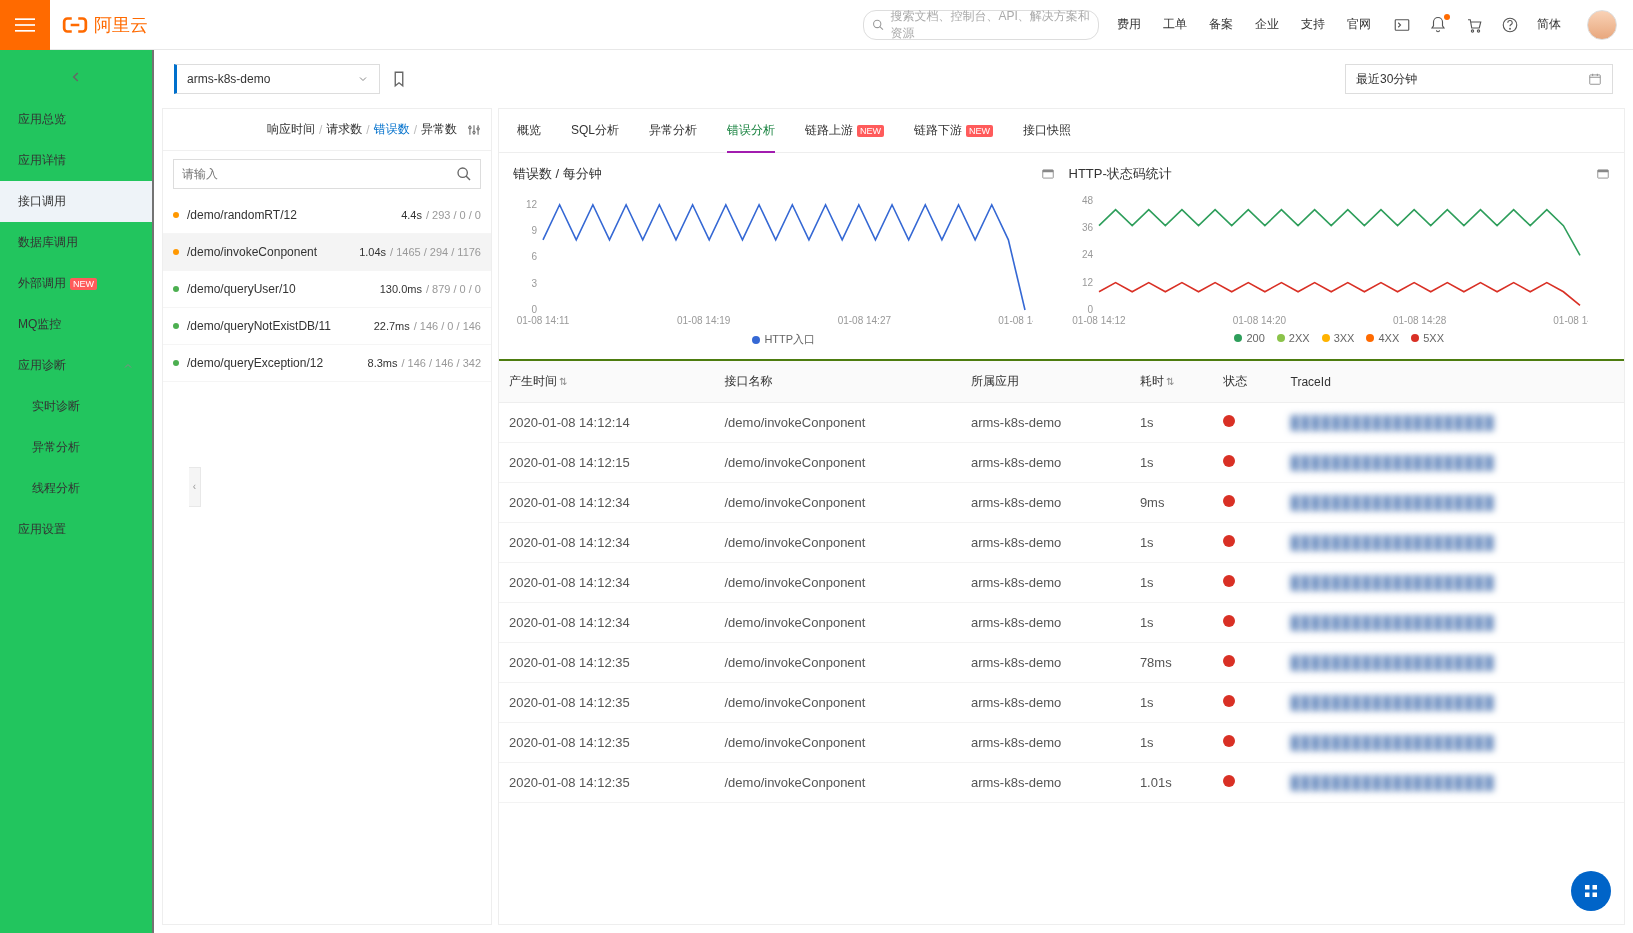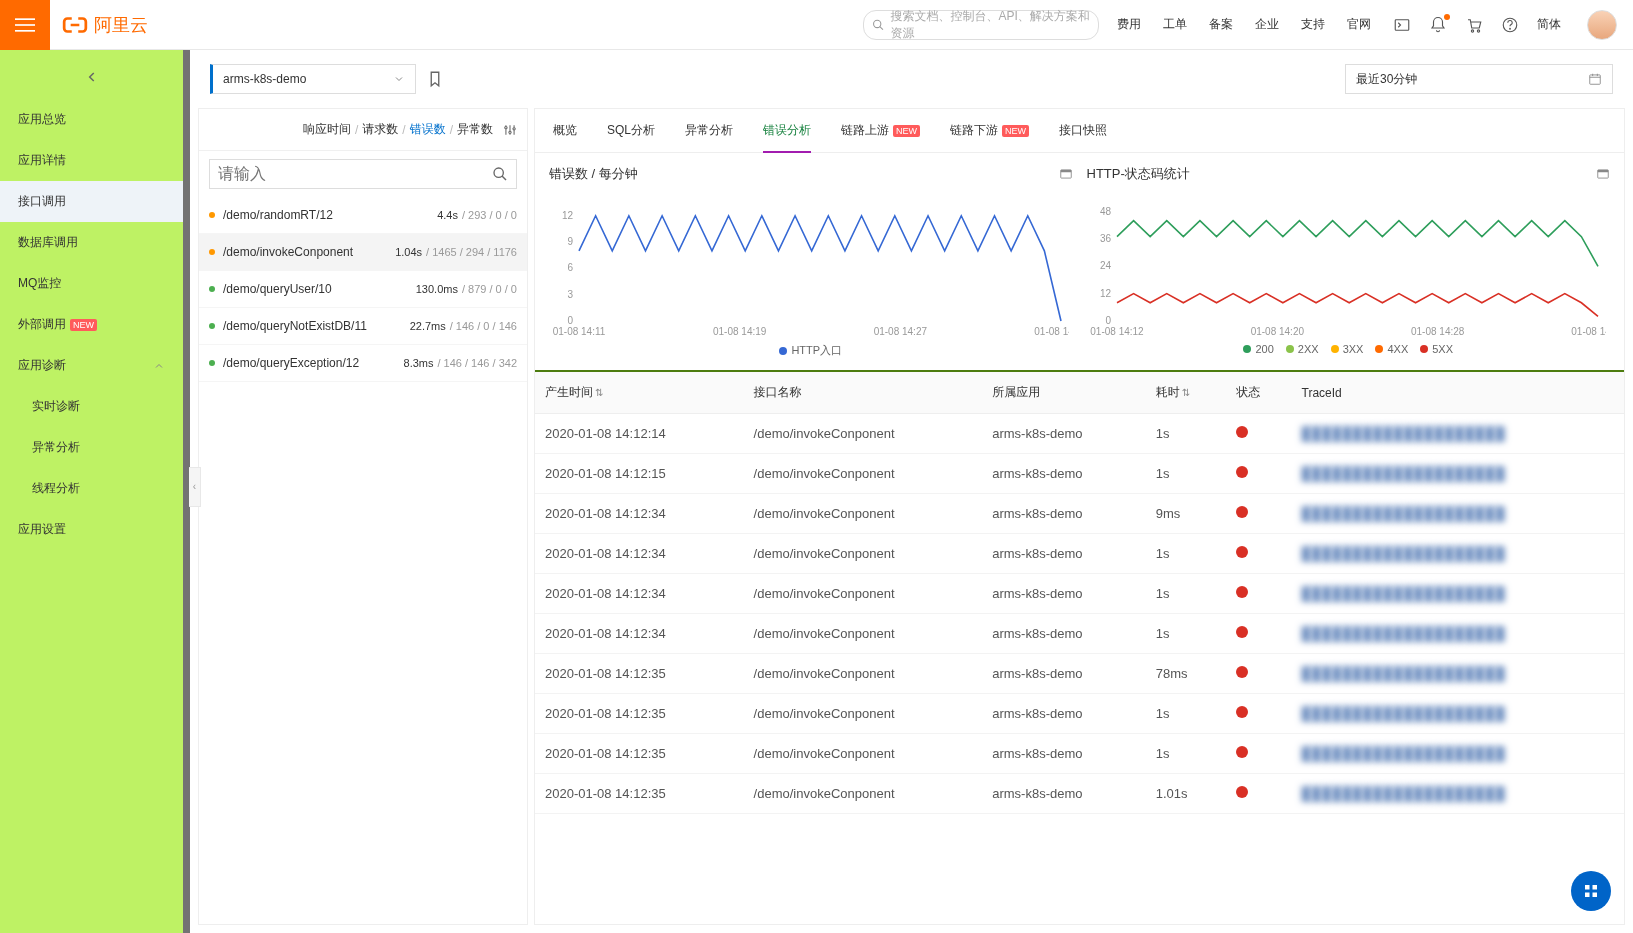--- a/index.html
+++ b/index.html
@@ -11,55 +11,55 @@
 .logo svg{width:26px;height:26px;margin-right:6px}
 .top-search{margin-left:auto;margin-right:18px;width:236px;height:30px;border:1px solid #ddd;border-radius:13px;display:flex;align-items:center;padding:0 8px;color:#aaa}
 .top-search svg{width:14px;height:14px;fill:#999;margin-right:6px}
 .top-links{display:flex;align-items:center;gap:22px;color:#333}
 .top-links span{cursor:pointer}
 .top-icons{display:flex;align-items:center;gap:18px;margin-left:22px}
 .top-icons .icon{width:18px;height:18px;position:relative;cursor:pointer}
 .dot{position:absolute;top:-2px;right:-3px;width:6px;height:6px;border-radius:50%;background:#ff6a00}
 .avatar{width:30px;height:30px;border-radius:50%;background:linear-gradient(#f9d2b6,#e8a77d);margin-left:8px;border:1px solid #ddd}
 .layout{display:flex;height:calc(100vh - 50px)}
-.sidebar{width:190px;border-right:7px solid #737373;background:#bef264;flex-shrink:0;padding-top:8px}
+.sidebar{width:154px;border-right:2px solid #737373;background:#22c55e;flex-shrink:0;padding-top:8px}
 .sidebar .back{text-align:center;padding:10px 0;cursor:pointer;font-size:18px;color:#666}
 .side-item{padding:12px 18px;cursor:pointer;color:#333;display:flex;align-items:center;justify-content:space-between}
 .side-item.active{background:#eef3f8;color:#333;font-weight:400}
 .side-item .badge-new{background:#ff5b5b;color:#fff;font-size:9px;padding:1px 3px;border-radius:2px;margin-left:4px}
 .side-sub{padding-left:32px}
 .collapse-handle{position:absolute;left:189px;top:50%;width:12px;height:40px;background:#f5f5f5;border:1px solid #e8e8e8;border-left:none;display:flex;align-items:center;justify-content:center;color:#999;font-size:10px;cursor:pointer}
 .main{flex:1;display:flex;flex-direction:column;overflow:hidden;background:#fff}
 .toolbar{display:flex;align-items:center;padding:14px 20px;gap:10px}
 .select-app{border:1px solid #ddd;width:206px;height:30px;display:flex;align-items:center;justify-content:space-between;padding:0 10px;border-left:3px solid #0070cc;cursor:pointer}
 .tool-icon{width:18px;height:18px;color:#666;cursor:pointer}
 .time-select{margin-left:auto;border:1px solid #ddd;width:268px;height:30px;display:flex;align-items:center;justify-content:space-between;padding:0 10px;cursor:pointer}
 .content{flex:1;display:flex;gap:6px;padding:0 8px 8px 8px;overflow:hidden}
 .panel-left{width:330px;border:1px solid #eee;display:flex;flex-direction:column}
 .metric-tabs{display:flex;justify-content:flex-end;gap:4px;padding:12px 10px;border-bottom:1px solid #f0f0f0;font-size:12px;align-items:center}
 .metric-tabs span{color:#333;cursor:pointer}
 .metric-tabs .sep{color:#bbb}
 .metric-tabs .active{color:#0070cc}
 .list-search{margin:8px 10px;border:1px solid #ddd;height:30px;display:flex;align-items:center;padding:0 8px}
-.list-search input{border:none;outline:none;flex:1;font-size:16px}
+.list-search input{border:none;outline:none;flex:1;font-size:12px}
 .api-list{flex:1;overflow:auto}
 .api-row{display:flex;align-items:center;padding:11px 10px;border-bottom:1px solid #f5f5f5;cursor:pointer;font-size:12px}
 .api-row.selected{background:#f4f4f4}
 .api-row .bullet{width:6px;height:6px;border-radius:50%;margin-right:8px;flex-shrink:0}
 .api-row .name{flex:1;color:#333;white-space:nowrap;overflow:hidden;text-overflow:ellipsis}
 .api-row .stats{color:#999;font-size:11px;margin-left:6px}
 .api-row .rt{color:#333;margin-right:4px}
 .panel-right{flex:1;border:1px solid #eee;display:flex;flex-direction:column;overflow:hidden}
 .tabs{display:flex;gap:30px;padding:0 18px;border-bottom:1px solid #eee;height:44px;align-items:center}
 .tabs .tab{cursor:pointer;color:#333;padding:12px 0;display:flex;align-items:center;gap:4px}
 .tabs .tab.active{color:#15803d;border-bottom:2px solid #a21caf;margin-bottom:-1px}
 .tabs .new-badge{background:#ff5b5b;color:#fff;font-size:9px;padding:1px 3px;border-radius:2px}
 .charts{display:flex;gap:14px;padding:12px 14px}
 .chart-box{flex:1;display:flex;flex-direction:column}
-.chart-head{display:flex;justify-content:space-between;align-items:center;margin-bottom:16px}
+.chart-head{display:flex;justify-content:space-between;align-items:center;margin-bottom:5px}
 .chart-title{font-size:13px;color:#333}
 .chart-canvas{height:140px;position:relative}
 .chart-legend{text-align:center;font-size:11px;color:#666;margin-top:4px}
 .chart-legend .lg{display:inline-flex;align-items:center;margin:0 6px}
 .chart-legend .sw{width:8px;height:8px;border-radius:50%;margin-right:4px}
 .table{flex:1;overflow:auto;border-top:2px solid #4d7c0f}
 table{width:100%;border-collapse:collapse}
 th{text-align:left;padding:12px 10px;border-bottom:1px solid #eee;font-weight:400;background:#fafafa;color:#333;font-size:12px}
 td{padding:12px 10px;border-bottom:1px solid #f3f3f3;color:#555;font-size:13px}
 .status-dot{width:12px;height:12px;border-radius:50%;background:#d93025;display:inline-block}
@@ -140,24 +140,24 @@
         <div class="side-item">
           <span>应用详情</span>
         </div>
         <div class="side-item active">
           <span>接口调用</span>
         </div>
         <div class="side-item">
           <span>数据库调用</span>
         </div>
         <div class="side-item">
+          <span>外部调用<span class="badge-new">NEW</span></span>
+        </div>
+        <div class="side-item">
           <span>MQ监控</span>
-        </div>
-        <div class="side-item">
-          <span>外部调用<span class="badge-new">NEW</span></span>
         </div>
         <div class="side-item">
           <span>应用诊断</span>
           <svg width="12" height="12" viewBox="0 0 24 24" fill="none" stroke="#888" stroke-width="2">
             <path d="M18 15l-6-6-6 6"></path>
           </svg>
         </div>
         <div class="side-item side-sub">
           <span>实时诊断</span>
         </div>

